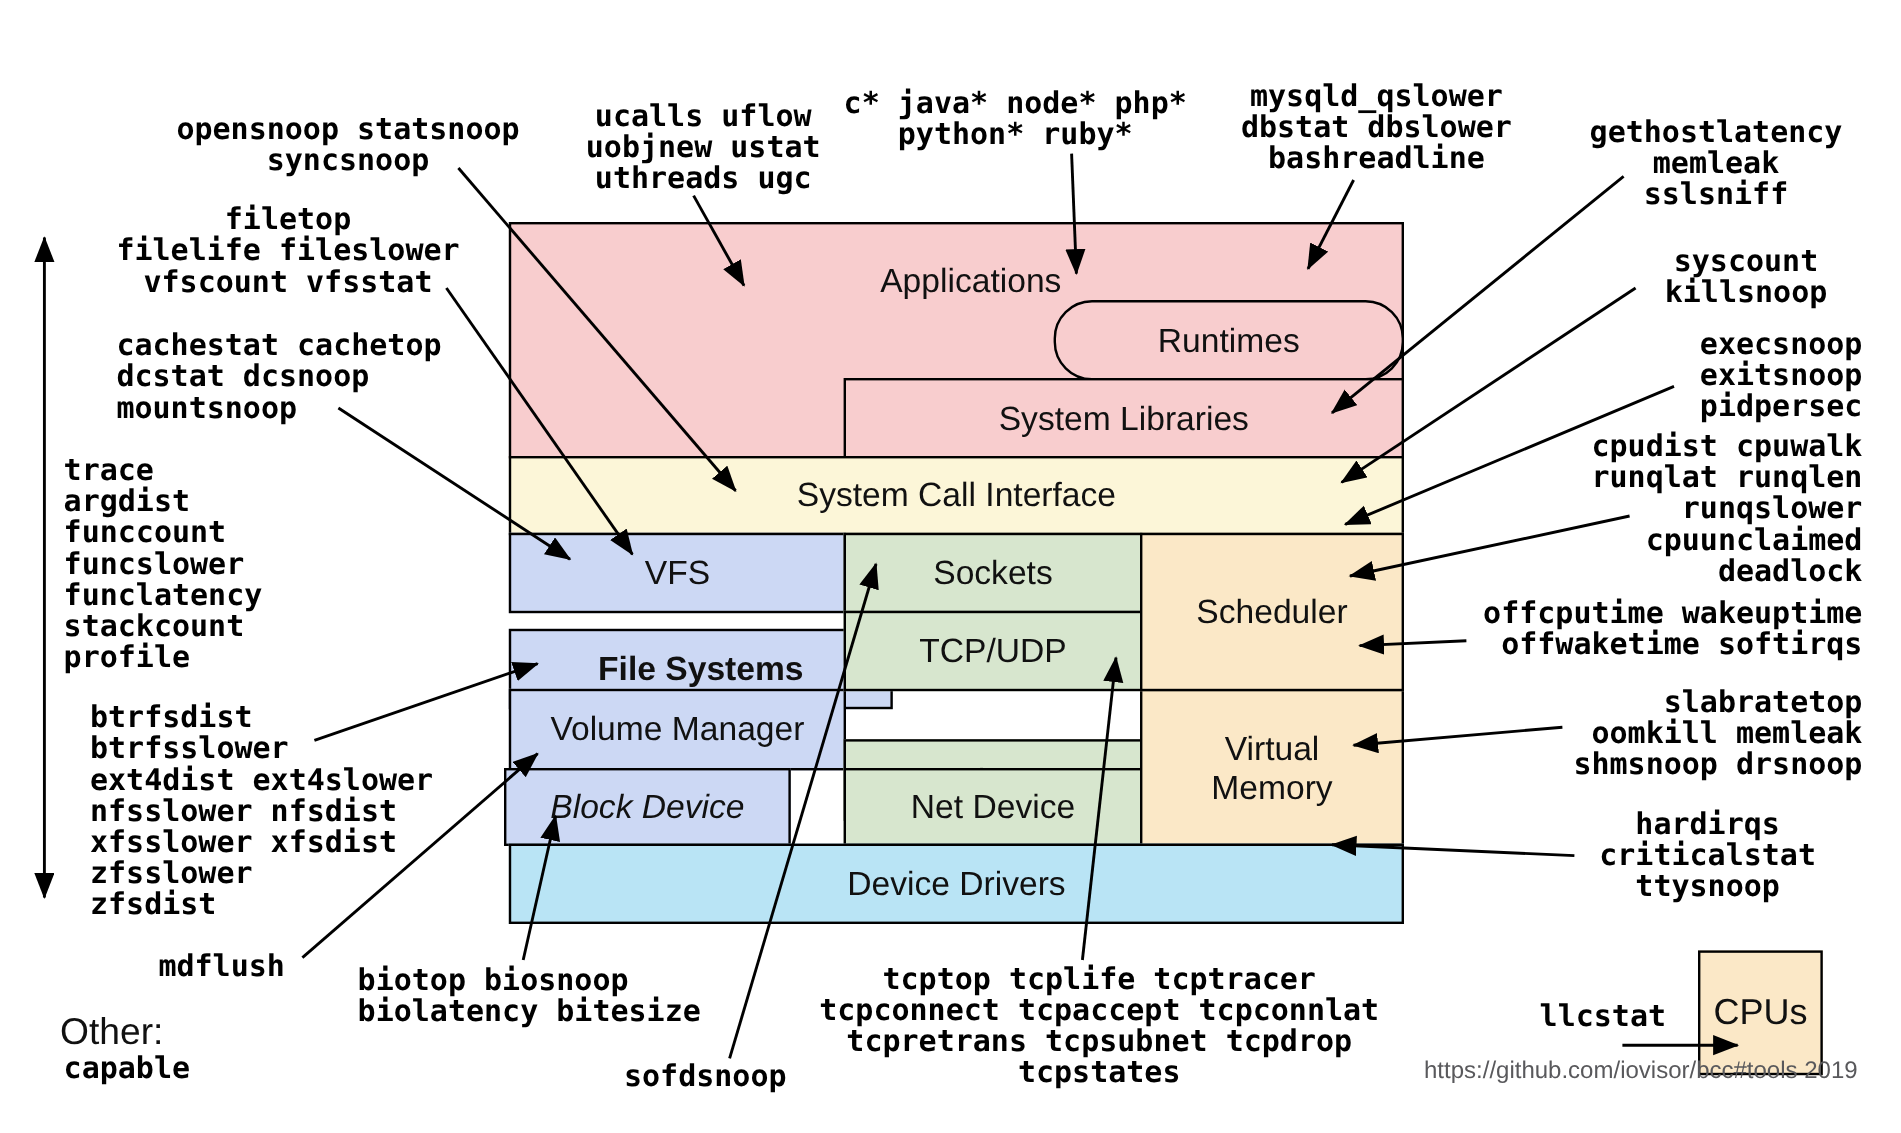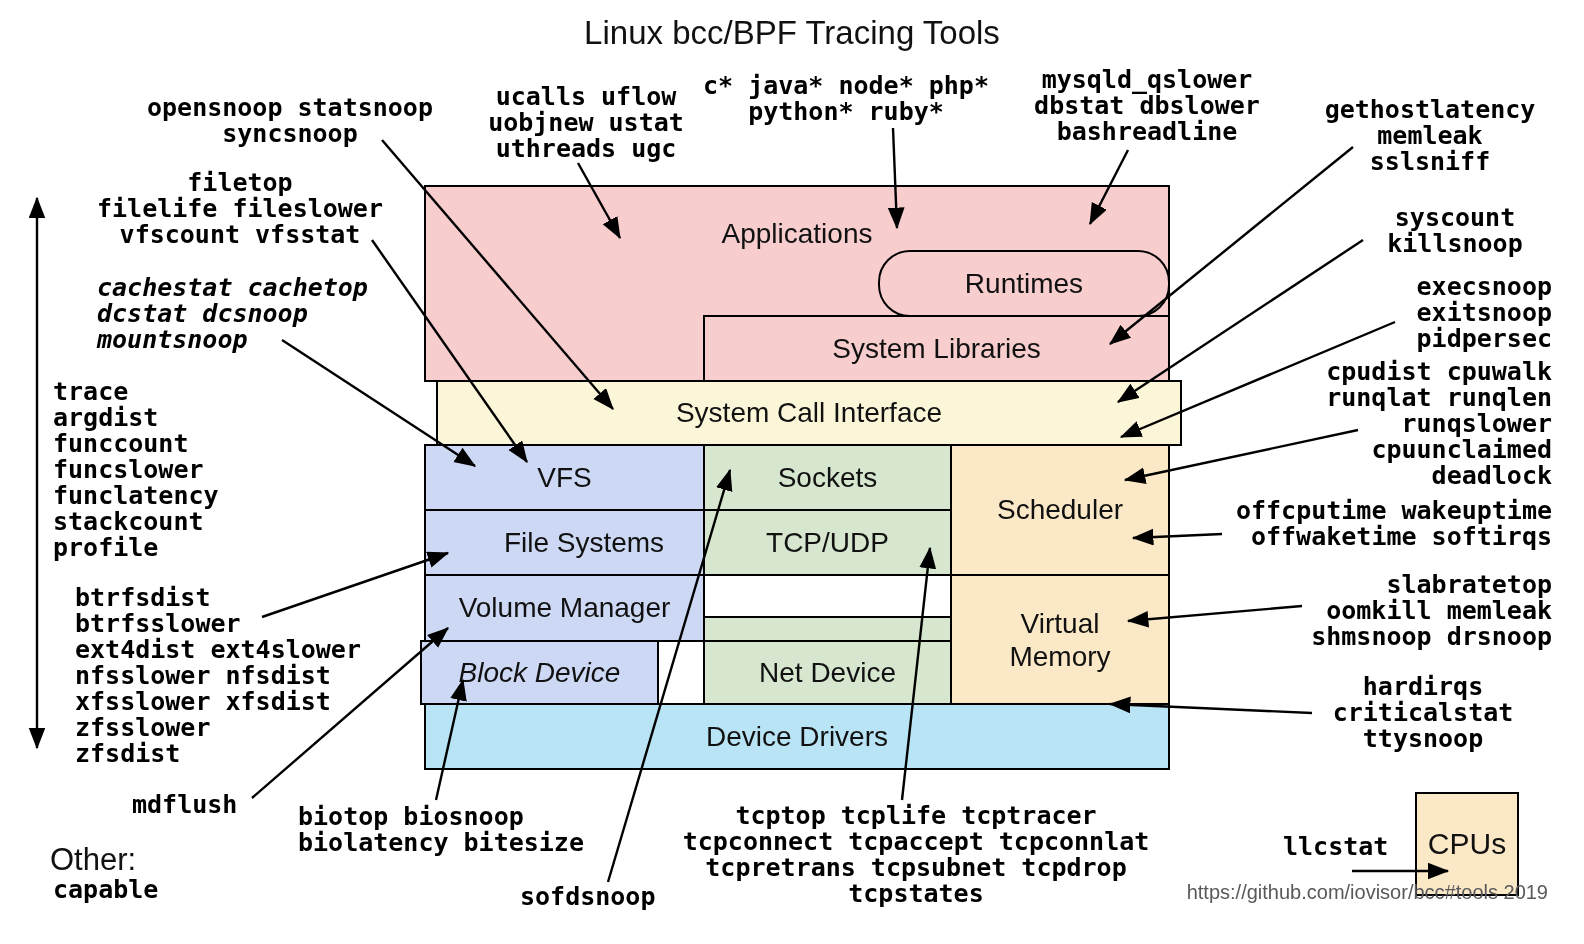--- a/index.html
+++ b/index.html
@@ -14,42 +14,41 @@
   .box.green{background:var(--green);}
   .box.tan{background:var(--tan);}
   .box.cyan{background:var(--cyan);}
   .tool{position:absolute;font-family:"DejaVu Sans Mono",monospace;font-weight:bold;
         font-size:25px;line-height:26px;white-space:pre;color:#000;}
   .t-center{text-align:center;}
   .t-right{text-align:right;}
   #title{position:absolute;left:0;top:14px;width:1584px;text-align:center;
          font-size:33px;color:#111;}
   #apps-label{position:absolute;left:424px;top:218px;width:746px;text-align:center;
-              font-size:28px;color:#111;}
+              font-size:28px;color:#111;padding-left:12px;}
   #other-label{position:absolute;left:50px;top:842px;font-size:31px;color:#111;}
   #footer{position:absolute;left:1048px;top:881px;width:500px;text-align:right;
           font-size:20px;color:#59595c;}
   #arrows{position:absolute;left:0;top:0;pointer-events:none;}
   line{stroke:#000;stroke-width:2.4;}
 </style>
 </head>
 <body>
 
 <div id="stage">
 
-  <div id="title">Linux bcc/BPF Tracing Tools</div>
 
   <div class="box pink" style="left:424px;top:185px;width:746px;height:197px;"></div>
   <div id="apps-label">Applications</div>
   <div class="box pink" style="left:878px;top:250px;width:292px;height:67px;border-radius:32px;">Runtimes</div>
   <div class="box pink" style="left:703px;top:315px;width:467px;height:67px;">System Libraries</div>
-  <div class="box yellow" style="left:424px;top:380px;width:746px;height:66px;margin-left:12px;">System Call Interface</div>
+  <div class="box yellow" style="left:424px;top:380px;width:746px;height:66px;">System Call Interface</div>
 
   <div class="box blue" style="left:424px;top:444px;width:281px;height:67px;">VFS</div>
-  <div class="box blue" style="left:424px;top:509px;width:320px;height:67px;">File Systems</div>
+  <div class="box blue" style="left:424px;top:524px;width:320px;height:67px;font-weight:bold;">File Systems</div>
   <div class="box blue" style="left:424px;top:574px;width:281px;height:68px;">Volume Manager</div>
   <div class="box blue" style="left:420px;top:640px;width:239px;height:65px;font-style:italic;">Block Device</div>
 
   <div class="box green" style="left:703px;top:444px;width:249px;height:67px;">Sockets</div>
   <div class="box green" style="left:703px;top:509px;width:249px;height:67px;">TCP/UDP</div>
   <div class="box green" style="left:703px;top:574px;width:249px;height:68px;margin-top:42px;">IP</div>
   <div class="box green" style="left:703px;top:640px;width:249px;height:65px;">Net Device</div>
 
   <div class="box tan" style="left:950px;top:574px;width:220px;height:131px;line-height:33px;">Virtual
 Memory</div>
@@ -65,21 +64,21 @@
   <div class="tool t-center" style="left:646px;top:73px;width:400px;">c* java* node* php*
 python* ruby*</div>
   <div class="tool t-center" style="left:997px;top:67px;width:300px;">mysqld_qslower
 dbstat dbslower
 bashreadline</div>
   <div class="tool t-center" style="left:140px;top:95px;width:300px;">opensnoop statsnoop
 syncsnoop</div>
   <div class="tool t-center" style="left:90px;top:170px;width:300px;">filetop
 filelife fileslower
 vfscount vfsstat</div>
-  <div class="tool" style="left:97px;top:275px;font-style:italic;">cachestat cachetop
+  <div class="tool" style="left:97px;top:275px;">cachestat cachetop
 dcstat dcsnoop
 mountsnoop</div>
   <div class="tool" style="left:53px;top:379px;">trace
 argdist
 funccount
 funcslower
 funclatency
 stackcount
 profile</div>
   <div class="tool" style="left:75px;top:585px;">btrfsdist

